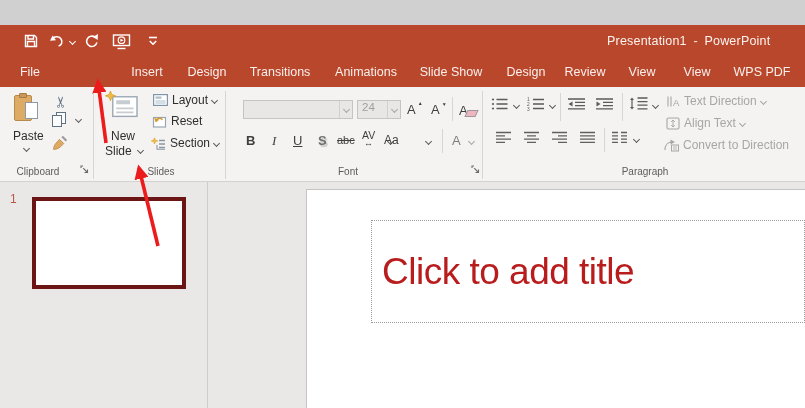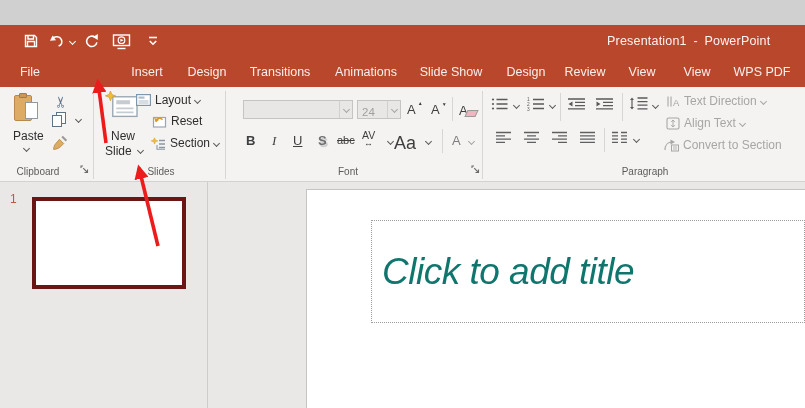--- a/index.html
+++ b/index.html
@@ -42,42 +42,42 @@
   .paste-icon{position:absolute;width:24px;height:29px;cursor:pointer;}
   .pi-board{position:absolute;left:0;top:2px;width:18px;height:26px;background:var(--clipboard-tan,#ddab63);border:1px solid #b8894a;border-radius:2px;}
   .pi-clip{position:absolute;left:5px;top:0;width:8px;height:5px;background:#c9985a;border:1px solid #a87c3f;border-radius:1px;}
   .pi-page{position:absolute;right:0;top:9px;width:13px;height:17px;background:#fff;border:1px solid #8d9aa6;}
   .cut-glyph{font-size:15px;color:#5d7285;display:inline-block;transform:rotate(-90deg);}
   .copy-icon{position:relative;width:14px;height:14px;display:inline-block;}
   .copy-icon::before{content:"";position:absolute;left:4px;top:0;width:8px;height:10px;border:1.2px solid #5d7285;background:#fdfdfd;}
   .copy-icon::after{content:"";position:absolute;left:0;top:3px;width:8px;height:10px;border:1.2px solid #5d7285;background:#fdfdfd;}
 
   
-  .combo{position:absolute;height:19px;background:#e9e7e5;border:1px solid #c6c4c2;display:flex;align-items:flex-end;}
+  .combo{position:absolute;height:19px;background:#e9e7e5;border:1px solid #c6c4c2;display:flex;align-items:flex-start;}
   .combo .cval{flex:1;font-size:11.5px;color:#a19f9d;padding-left:4px;}
   .combo .cbtn{width:13px;height:100%;border-left:1px solid #d2d0ce;display:flex;align-items:center;justify-content:center;}
   .fgly{position:absolute;font-size:13px;color:#3f3f3f;cursor:pointer;line-height:1;}
   .grow::after,.shrink::after{position:absolute;right:-7px;font-size:5px;color:#3f3f3f;}
   .grow::after{content:"▲";top:-2px;}
   .shrink::after{content:"▼";top:-1px;}
   .clearfmt{position:relative;}
   .clearfmt::after{content:"";position:absolute;right:-9px;bottom:1px;width:9px;height:5px;background:#efb6c2;border:1px solid #9a9a9a;transform:skewX(-25deg);}
   .avx{display:inline-flex;flex-direction:column;align-items:center;line-height:1;}
   .avx .avt{font-size:10.5px;color:#3f3f3f;}
   .avx .avb{font-size:9px;color:#3f3f3f;margin-top:-2px;}
 
   
   .content-bg{position:absolute;left:0;top:157px;width:805px;height:251px;background:#e9e8e7;}
   .pane-sep{position:absolute;left:207px;top:157px;width:1px;height:251px;background:#cfcdcb;}
   .slidenum{position:absolute;left:10px;top:167px;font-size:12px;color:var(--slide-number-red,#c0564a);}
   .thumb{position:absolute;left:32px;top:172px;width:154px;height:92px;background:#fff;border:4px solid var(--thumb-border,#6b1515);cursor:pointer;}
   .canvas{position:absolute;left:306px;top:164px;width:499px;height:244px;background:#fff;border-left:1px solid #c6c4c2;border-top:1px solid #c6c4c2;}
   .ph{position:absolute;border:1px dotted #9b9b9b;background:#fff;cursor:text;}
   .ph-title{left:371px;top:195px;width:434px;height:103px;display:flex;align-items:center;}
-  .ph-title .ph-text{font-size:37px;font-weight:300;color:#0f766e;letter-spacing:-.5px;padding-left:10px;white-space:nowrap;font-style:italic;}
+  .ph-title .ph-text{font-size:37px;font-weight:300;color:#b91c1c;letter-spacing:-.5px;padding-left:10px;white-space:nowrap;}
   .ph-body{left:371px;top:306px;width:434px;height:102px;}
   .ph-body .ph-text{font-size:21px;color:#1f1f1f;padding:8px 0 0 10px;white-space:nowrap;display:block;}
   .ph-body .bullet{margin-right:9px;}
 
   .overlay{position:absolute;left:0;top:0;width:805px;height:408px;pointer-events:none;z-index:40;}
   svg{display:block;}
 </style>
 </head>
 <body>
 
@@ -170,21 +170,21 @@
         <rect x="7" y="5" width="21" height="17" fill="#fff" stroke="#9aa7b2" stroke-width="1.2"></rect>
         <rect x="10" y="8" width="12" height="3.5" fill="#c7ccd1"></rect>
         <path d="M10 15 h15 M10 18.5 h15" stroke="#c7ccd1" stroke-width="1.6"></path>
         <path d="M5 0 L6.2 3 L9.5 4.2 L6.2 5.4 L5 8.5 L3.8 5.4 L0.5 4.2 L3.8 3 Z" fill="#edbd3f" stroke="#d69a28" stroke-width="0.6"></path>
       </svg>
     </span>
     <span class="abs biglabel" style="left:111px;top:42px">New</span>
     <span class="abs biglabel" style="left:105px;top:57px">Slide</span>
     <span class="chv abs" style="left:138px;top:61px"></span>
 
-    <span class="smalltxt" style="left:136px;top:6px">
+    <span class="smalltxt" style="left:153px;top:6px">
       <svg width="15" height="12" viewBox="0 0 15 12">
           <rect x="0.6" y="0.6" width="13.8" height="10.8" fill="#fff" stroke="#8096ab" stroke-width="1.2"></rect>
           <rect x="2.5" y="2.5" width="6" height="2.2" fill="#aebdcb"></rect>
           <path d="M2.5 7 h10 M2.5 9 h10" stroke="#aebdcb" stroke-width="1.2"></path>
         </svg>
       <span>Layout</span>
       <span class="chv"></span>
     </span>
     <span class="smalltxt" style="left:152px;top:27px">
       <svg width="15" height="13" viewBox="0 0 15 13">
@@ -226,21 +226,21 @@
     <span class="fgly" style="left:246px;top:47px;font-weight:bold">B</span>
     <span class="fgly" style="left:272px;top:47px;font-family:'Liberation Serif',serif;font-style:italic">I</span>
     <span class="fgly" style="left:293px;top:47px;text-decoration:underline">U</span>
     <span class="fgly" style="left:318px;top:47px;color:#6e6e6e;font-weight:600;text-shadow:1.5px 1.5px 1px #c4c4c4">S</span>
     <span class="fgly" style="left:337px;top:48px;font-size:11px;text-decoration:line-through">abc</span>
     <span class="abs avx" style="left:362px;top:43px;cursor:pointer">
       <span class="avt">AV</span>
       <span class="avb">↔</span>
     </span>
     <span class="chv abs" style="left:388px;top:52px"></span>
-    <span class="fgly" style="left:394px;top:47px;font-size:18px">Aa</span>
+    <span class="fgly" style="left:384px;top:47px;font-size:12px">Aa</span>
     <span class="chv abs" style="left:426px;top:52px"></span>
     <span class="vline" style="left:442px;top:42px;height:24px"></span>
     <span class="fgly" style="left:452px;top:47px;color:#7e7e7e">A</span>
     <span class="chv abs gray" style="left:469px;top:52px"></span>
     <span class="glabel" style="left:348px;top:79px">Font</span>
     <span class="launcher" style="left:471px;top:78px">
       <svg width="9" height="9" viewBox="0 0 9 9">
           <path d="M1 3 V1 H3" fill="none" stroke="#6d6b69" stroke-width="1.1"></path>
           <path d="M3.2 3.2 L7.5 7.5" stroke="#6d6b69" stroke-width="1.1"></path>
           <path d="M7.5 4.5 V7.5 H4.5" fill="none" stroke="#6d6b69" stroke-width="1.1"></path>
@@ -334,21 +334,21 @@
       <span>Align Text</span>
       <span class="chv gray"></span>
     </span>
     <span class="smalltxt graytxt" style="left:663px;top:51px">
       <svg width="16" height="14" viewBox="0 0 16 14">
           <path d="M2 12 C2 7,5 4,9 4" fill="none" stroke="#a8a6a4" stroke-width="1.2"></path>
           <path d="M7.5 1.5 L12 4 L7.5 6.5 Z" fill="#a8a6a4"></path>
           <rect x="8.5" y="7" width="7" height="6" fill="none" stroke="#a8a6a4" stroke-width="1"></rect>
           <path d="M10 9 h4 M10 11 h4" stroke="#a8a6a4" stroke-width="0.8"></path>
         </svg>
-      <span>Convert to Section</span>
+      <span>Convert to Direction</span>
     </span>
     <span class="glabel" style="left:645px;top:79px">Paragraph</span>
   </div>
 
   <div class="content-bg"></div>
   <span class="pane-sep"></span>
   <span class="slidenum">1</span>
   <div class="thumb"></div>
 
   <div class="canvas"></div>

